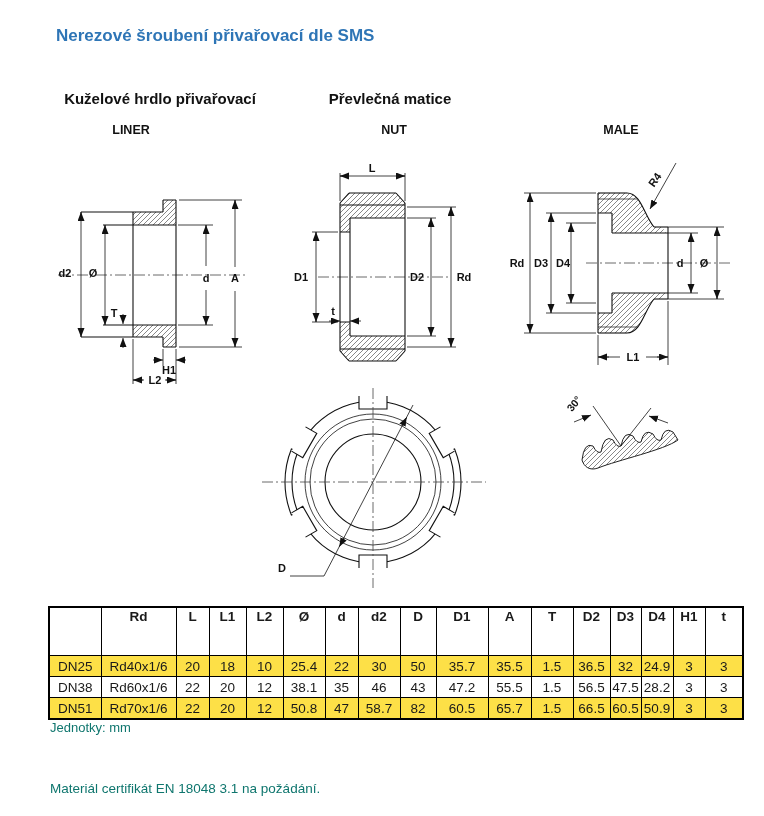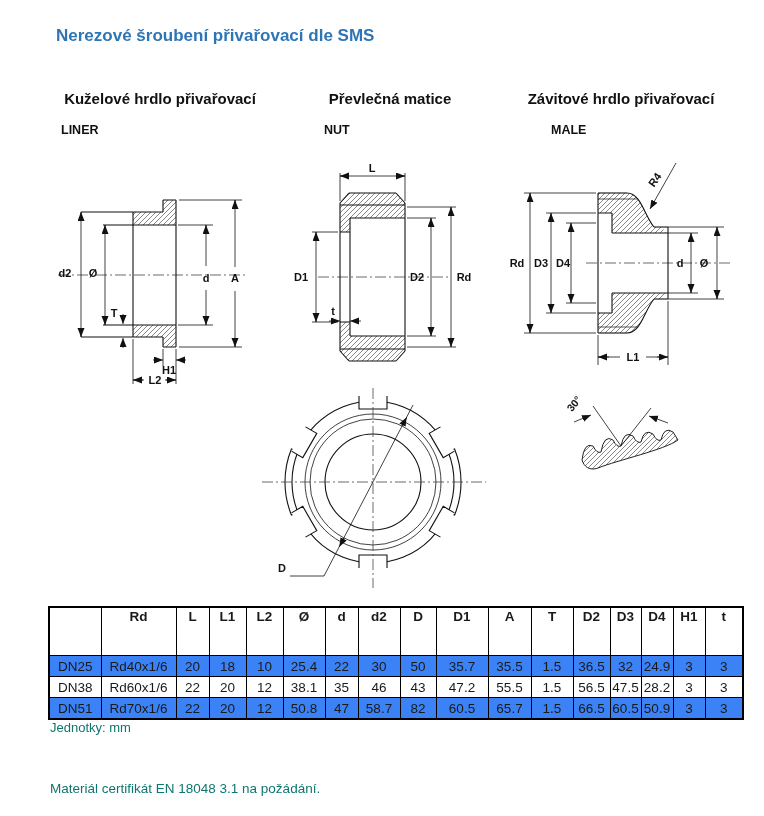--- a/index.html
+++ b/index.html
@@ -1,44 +1,43 @@
 <!DOCTYPE html>
 <html><head>
 <meta charset="utf-8">
 <style>
   html,body{margin:0;padding:0;background:#fff;}
   .page{position:relative;width:764px;height:816px;background:#fff;overflow:hidden;
         font-family:"Liberation Sans",sans-serif;color:#1a1a1a;margin-left:28px;}
   .page-title{position:absolute;left:28px;top:26px;font-size:17px;font-weight:700;color:#2e75b6;}
   .col-head{position:absolute;top:90px;font-size:15px;font-weight:700;text-align:center;color:#111;}
-  .sub-head{position:absolute;top:123px;font-size:12.5px;font-weight:700;color:#111;}
+  .sub-head{position:absolute;top:123px;font-size:12.5px;font-weight:700;text-align:center;color:#111;}
   .fig{position:absolute;}
   .note{position:absolute;left:22px;font-size:13px;color:#0f766e;}
   .dim-table{position:absolute;left:20px;top:606px;border-collapse:collapse;table-layout:fixed;
              border:2px solid #000;font-size:13.5px;}
   .dim-table th,.dim-table td{border:1px solid #000;text-align:center;padding:0;overflow:hidden;white-space:nowrap;}
   .dim-table th{height:46px;vertical-align:top;padding-top:1px;font-weight:700;background:#fff;}
   .dim-table td{height:20px;vertical-align:middle;}
-  .dim-table tr.shaded td{background:#3b82f6;}
+  .dim-table tr.shaded td{background:#fde047;}
   svg text{font-family:"Liberation Sans",sans-serif;font-weight:700;font-size:11px;fill:#111;}
   svg .part{stroke:#111;stroke-width:1.1;fill:none;}
   svg .thin{stroke:#111;stroke-width:0.7;fill:none;}
   svg .dim{stroke:#111;stroke-width:0.8;fill:none;}
   svg .cl{stroke:#444;stroke-width:0.8;fill:none;stroke-dasharray:11 3 2 3;}
 </style>
 </head>
 <body>
 
 <div class="page">
 
   <div class="page-title">Nerezové šroubení přivařovací dle SMS</div>
 
   <div class="col-head" style="left:20px;width:224px;">Kuželové hrdlo přivařovací</div>
   <div class="col-head" style="left:280px;width:164px;">Převlečná matice</div>
-  <div class="col-head" style="left:481px;width:224px;">Závitové hrdlo přivařovací</div>
 
   <div class="sub-head" style="left:33px;width:140px;">LINER</div>
   <div class="sub-head" style="left:296px;width:140px;">NUT</div>
   <div class="sub-head" style="left:523px;width:140px;">MALE</div>
 
   <svg class="fig" style="left:20px;top:160px;" width="220" height="240" viewBox="0 0 220 240">
     <defs>
       <pattern id="hatch-l" width="5" height="5" patternUnits="userSpaceOnUse">
         <path d="M0,5 L5,0" stroke="#555" stroke-width="0.7"></path>
       </pattern>

